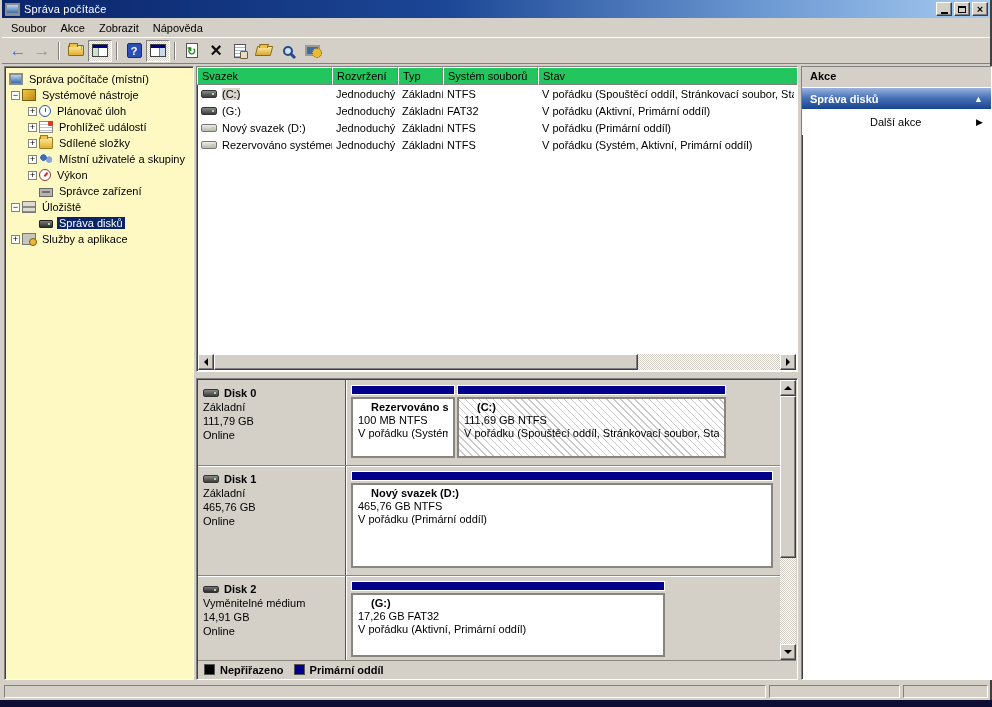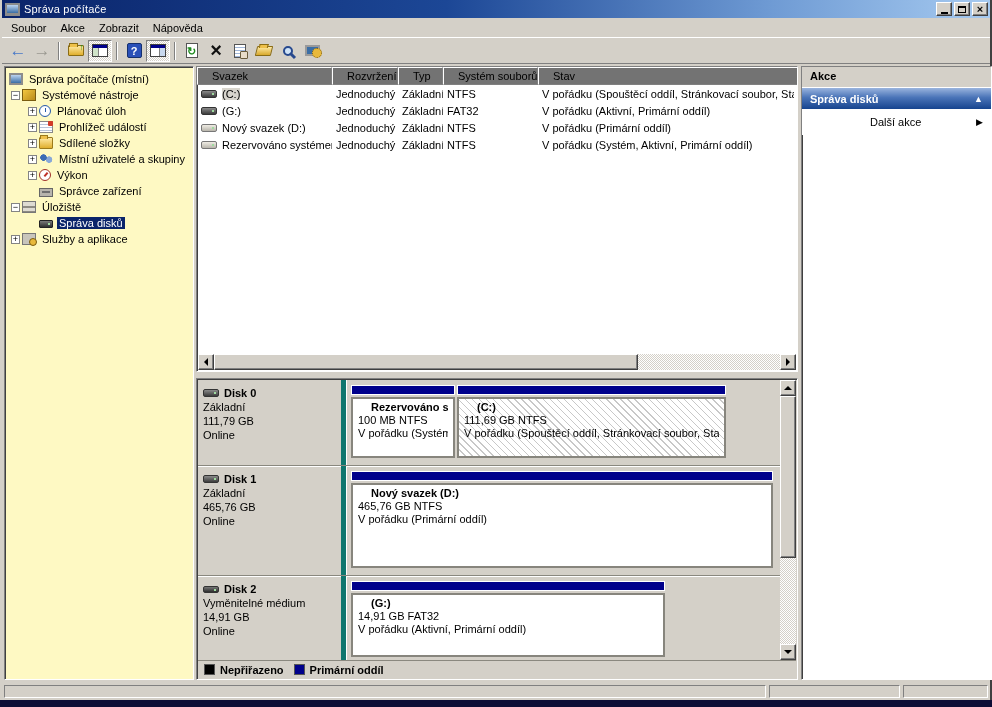--- a/index.html
+++ b/index.html
@@ -82,21 +82,21 @@
   .ti-device-manager::after { content:""; position:absolute; left:2px; top:2px; width:8px; height:2px; background:#707070; }
   .ti-storage { border:1px solid #777; background:linear-gradient(#dedbd2 0 4px,#8e8b83 4px 6px,#dedbd2 6px 9px,#8e8b83 9px 12px); }
   .ti-disk-management { height:8px; margin-top:2px; background:linear-gradient(#7a7a7a,#2f2f2f); border:1px solid #222; border-radius:1px; }
   .ti-disk-management::after { content:""; position:absolute; right:2px; top:2px; width:2px; height:2px; background:#9fdb9f; }
   .ti-services { background:#c8c5bc; border:1px solid #777; }
   .ti-services::after { content:""; position:absolute; right:-2px; bottom:-2px; width:6px; height:6px; background:#e8b93c; border-radius:50%; border:1px solid #7a5c10; }
 
   .center { position:absolute; left:194px; top:2px; width:602px; height:614px; }
   .list-pane { position:absolute; top:0; left:0; width:100%; height:306px; background:#fff; overflow:hidden; }
   .lp-header { display:flex; height:18px; }
-  .col-h { background:#737373; border:1px solid; border-color:#fff #808080 #808080 #fff; padding:2px 14px; white-space:nowrap; overflow:hidden; flex:none; }
+  .col-h { background:#22c55e; border:1px solid; border-color:#fff #808080 #808080 #fff; padding:2px 4px; white-space:nowrap; overflow:hidden; flex:none; }
   .vrow { display:flex; height:17px; align-items:center; }
   .vcell { flex:none; padding:0 4px; white-space:nowrap; overflow:hidden; display:flex; align-items:center; }
   .vname.hl { background:#d8d5cd; }
   .drv { width:16px; height:8px; border-radius:2px; border:1px solid #333; background:linear-gradient(#8a8a8a,#3c3c3c); flex:none; margin-right:5px; position:relative; }
   .drv::after { content:""; position:absolute; right:2px; top:2px; width:2px; height:2px; background:#9fdb9f; }
   .drv.light { background:linear-gradient(#efece4,#b9b6ac); border-color:#777; }
   .drv.removable { height:7px; background:linear-gradient(#777,#2d2d2d); }
   .cd-icon { width:13px; height:11px; border-radius:50%; border:1px solid #666; flex:none; margin-right:4px;
              background:radial-gradient(circle,#fff 2px,#cfcfcf 3px,#9a9a9a); }
 
@@ -110,21 +110,21 @@
   .tri { width:0; height:0; }
   .tri.left  { border-top:4px solid transparent; border-bottom:4px solid transparent; border-right:4px solid #000; }
   .tri.right { border-top:4px solid transparent; border-bottom:4px solid transparent; border-left:4px solid #000; }
   .tri.up    { border-left:4px solid transparent; border-right:4px solid transparent; border-bottom:4px solid #000; }
   .tri.down  { border-left:4px solid transparent; border-right:4px solid transparent; border-top:4px solid #000; }
 
   
   .graph-pane { position:absolute; top:312px; left:0; width:100%; bottom:0; background:#d4d0c8; overflow:hidden; }
   .disk-rows { position:absolute; top:1px; left:1px; right:17px; bottom:19px; overflow:hidden; }
   .disk-row { position:relative; border-bottom:1px solid #8a887f; box-shadow:0 1px 0 #fff; }
-  .disk-cell { position:absolute; left:0; top:0; bottom:0; width:148px; border-right:5px solid #0f766e; box-shadow:1px 0 0 #fff; padding:6px 4px 0 5px; line-height:14px; }
+  .disk-cell { position:absolute; left:0; top:0; bottom:0; width:148px; border-right:1px solid #0f766e; box-shadow:1px 0 0 #fff; padding:6px 4px 0 5px; line-height:14px; }
   .disk-cell .dname { font-weight:bold; display:flex; align-items:center; }
   .part-area { position:absolute; left:149px; right:0; top:0; bottom:0; }
   .part { position:absolute; top:5px; bottom:5px; }
   .pbar { height:10px; background:#00008b; border:1px solid #fff; }
   .pbox { margin-top:2px; border:2px solid #87857d; background:#fff; height:calc(100% - 14px); padding:2px 5px; line-height:13px; overflow:hidden; }
   .pbox.hatch { background-image:repeating-linear-gradient(45deg,#fff 0 4px,#c8c8c8 4px 5px); }
   .pbox div { white-space:nowrap; overflow:hidden; }
   .pbox .pt { font-weight:bold;margin-left:13px; }
   .legend { position:absolute; left:1px; right:1px; bottom:1px; height:18px; background:#d4d0c8; border-top:1px solid #8a887f;
             display:flex; align-items:center; padding-left:4px; font-weight:bold; }
@@ -409,21 +409,21 @@
                 </div>
                 <div>Vyměnitelné médium</div>
                 <div>14,91 GB</div>
                 <div>Online</div>
               </div>
               <div class="part-area">
                 <div class="part" style="left: 4px; width: 314px;">
                   <div class="pbar"></div>
                   <div class="pbox">
                     <div class="pt">(G:)</div>
-                    <div>14,91 GB FAT32</div>
+                    <div>17,26 GB FAT32</div>
                     <div>V pořádku (Aktivní, Primární oddíl)</div>
                   </div>
                 </div>
               </div>
             </div>
             <div class="disk-row" style="height: 24px;">
               <div class="disk-cell" style="padding-top: 3px;">
                 <div class="dname">
                   <span class="cd-icon"></span>
                   <span>Jednotka CD-ROM 0</span>

